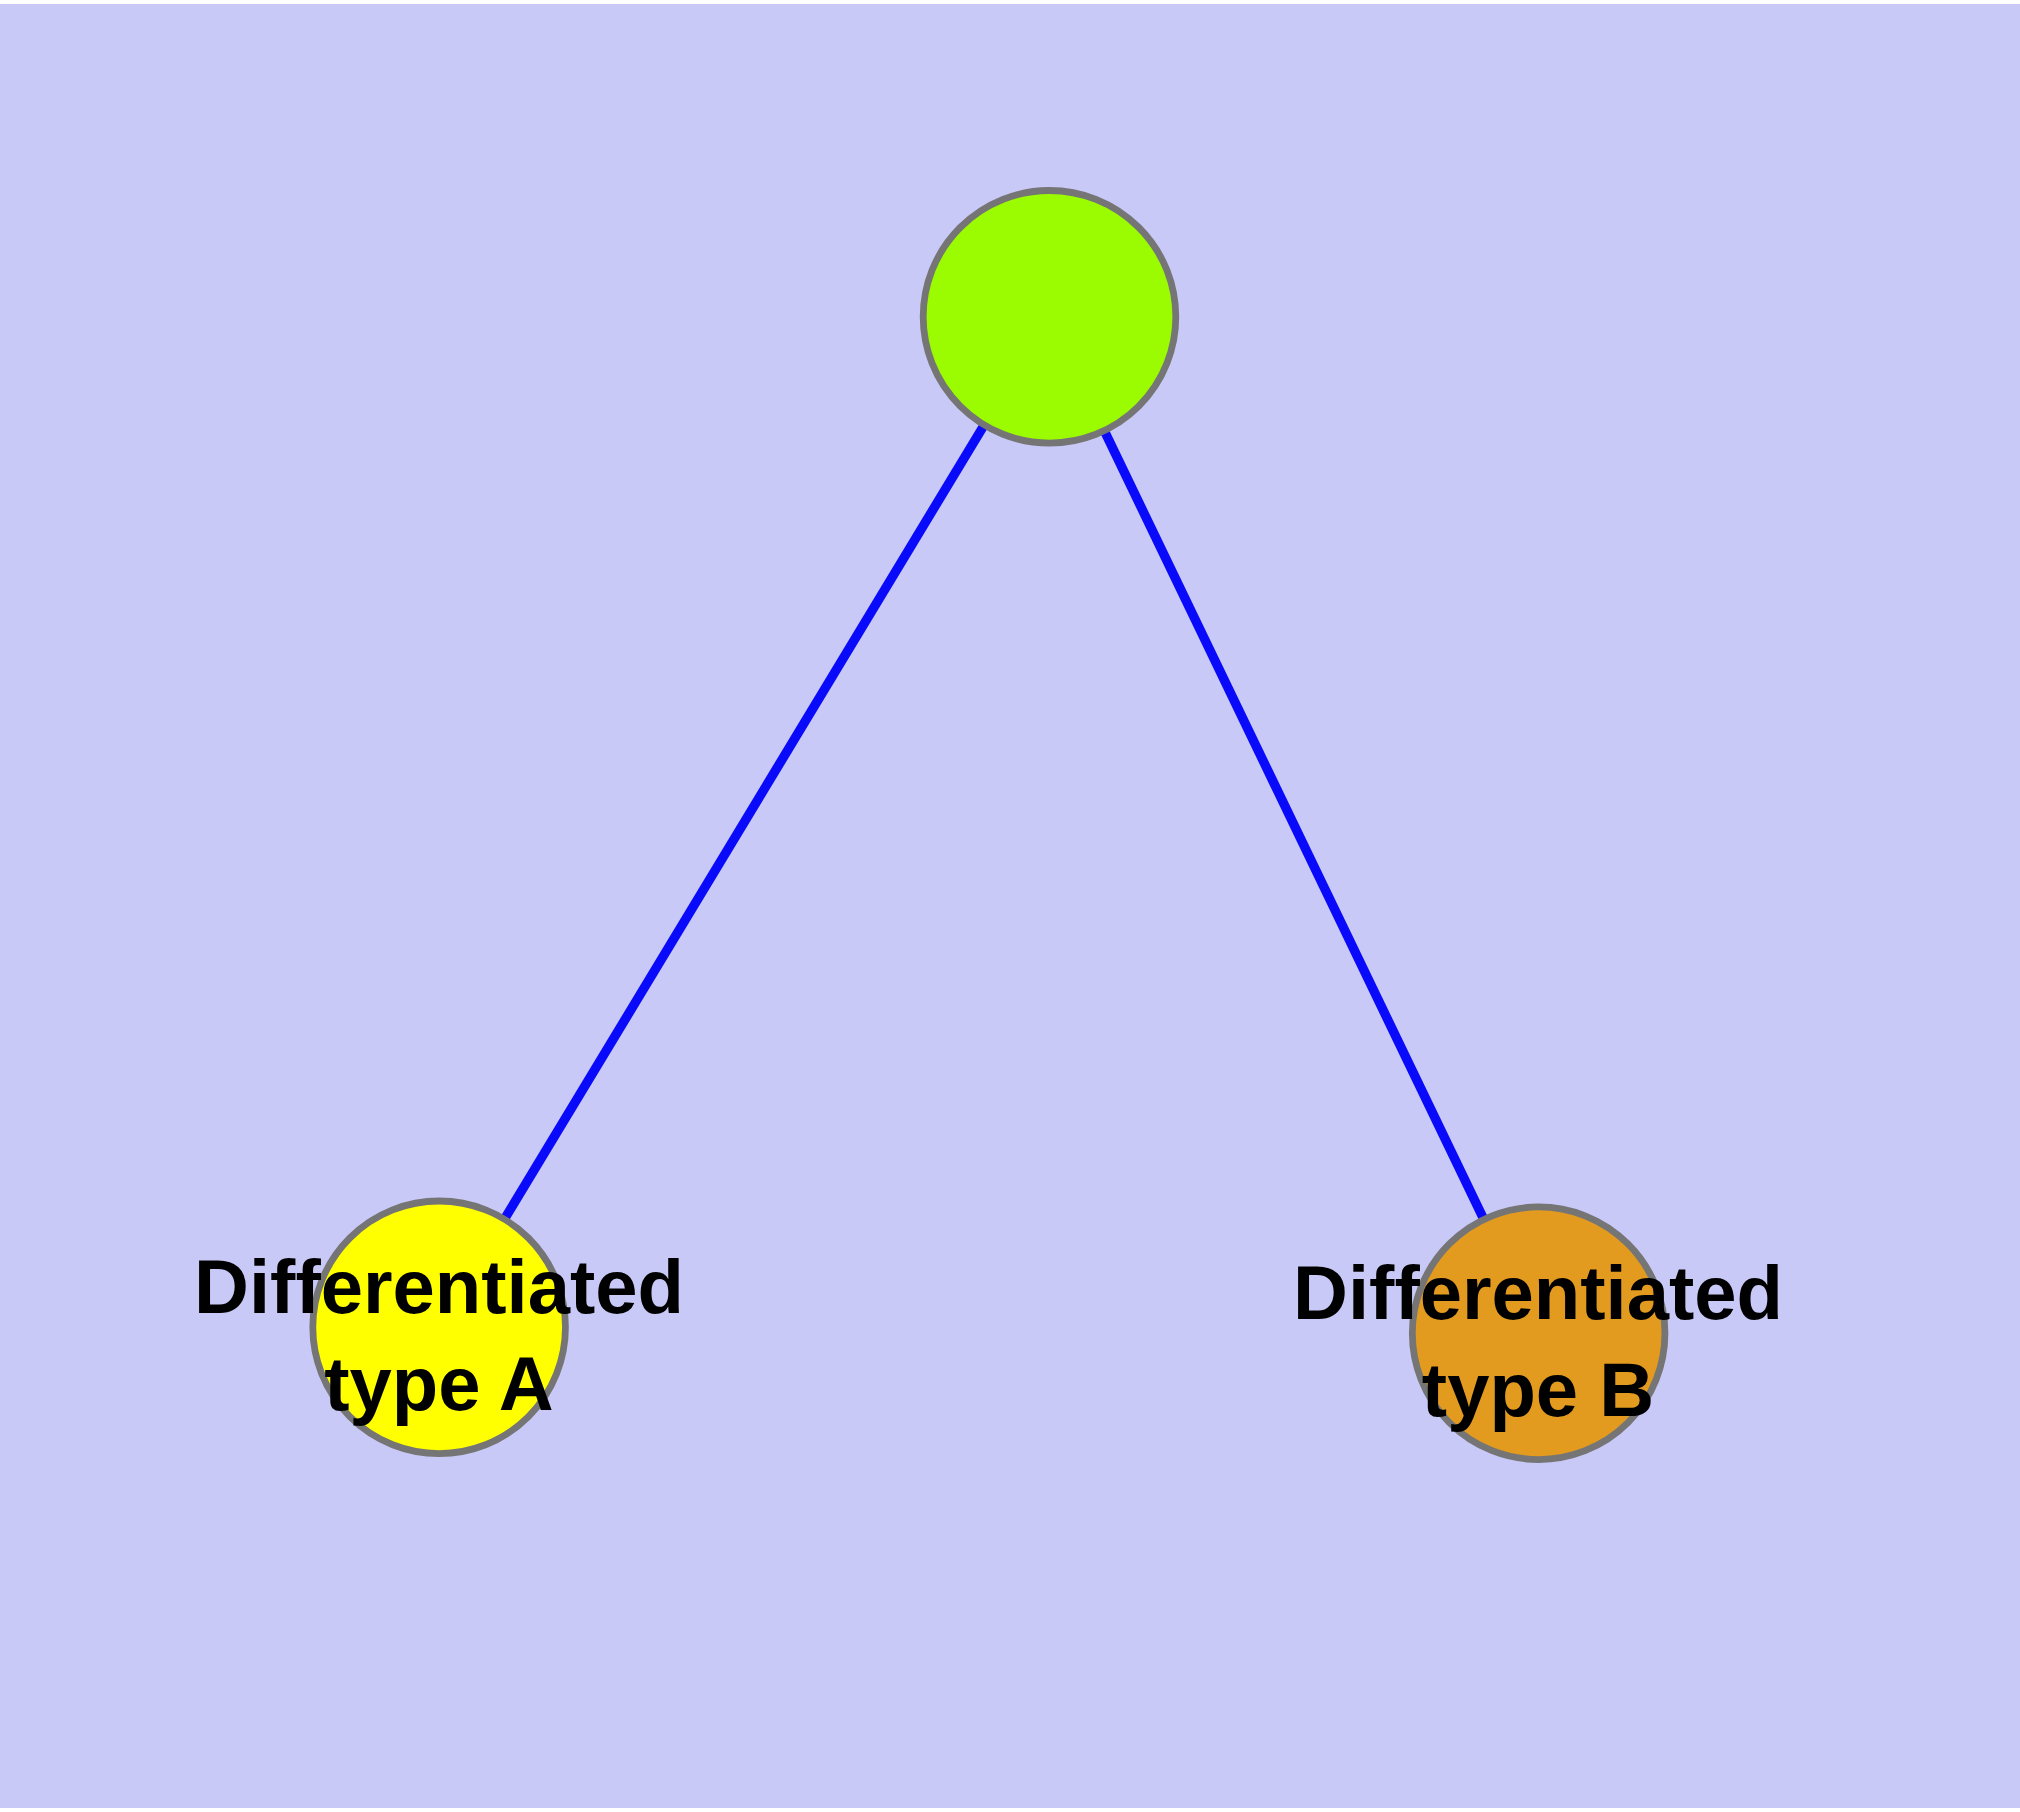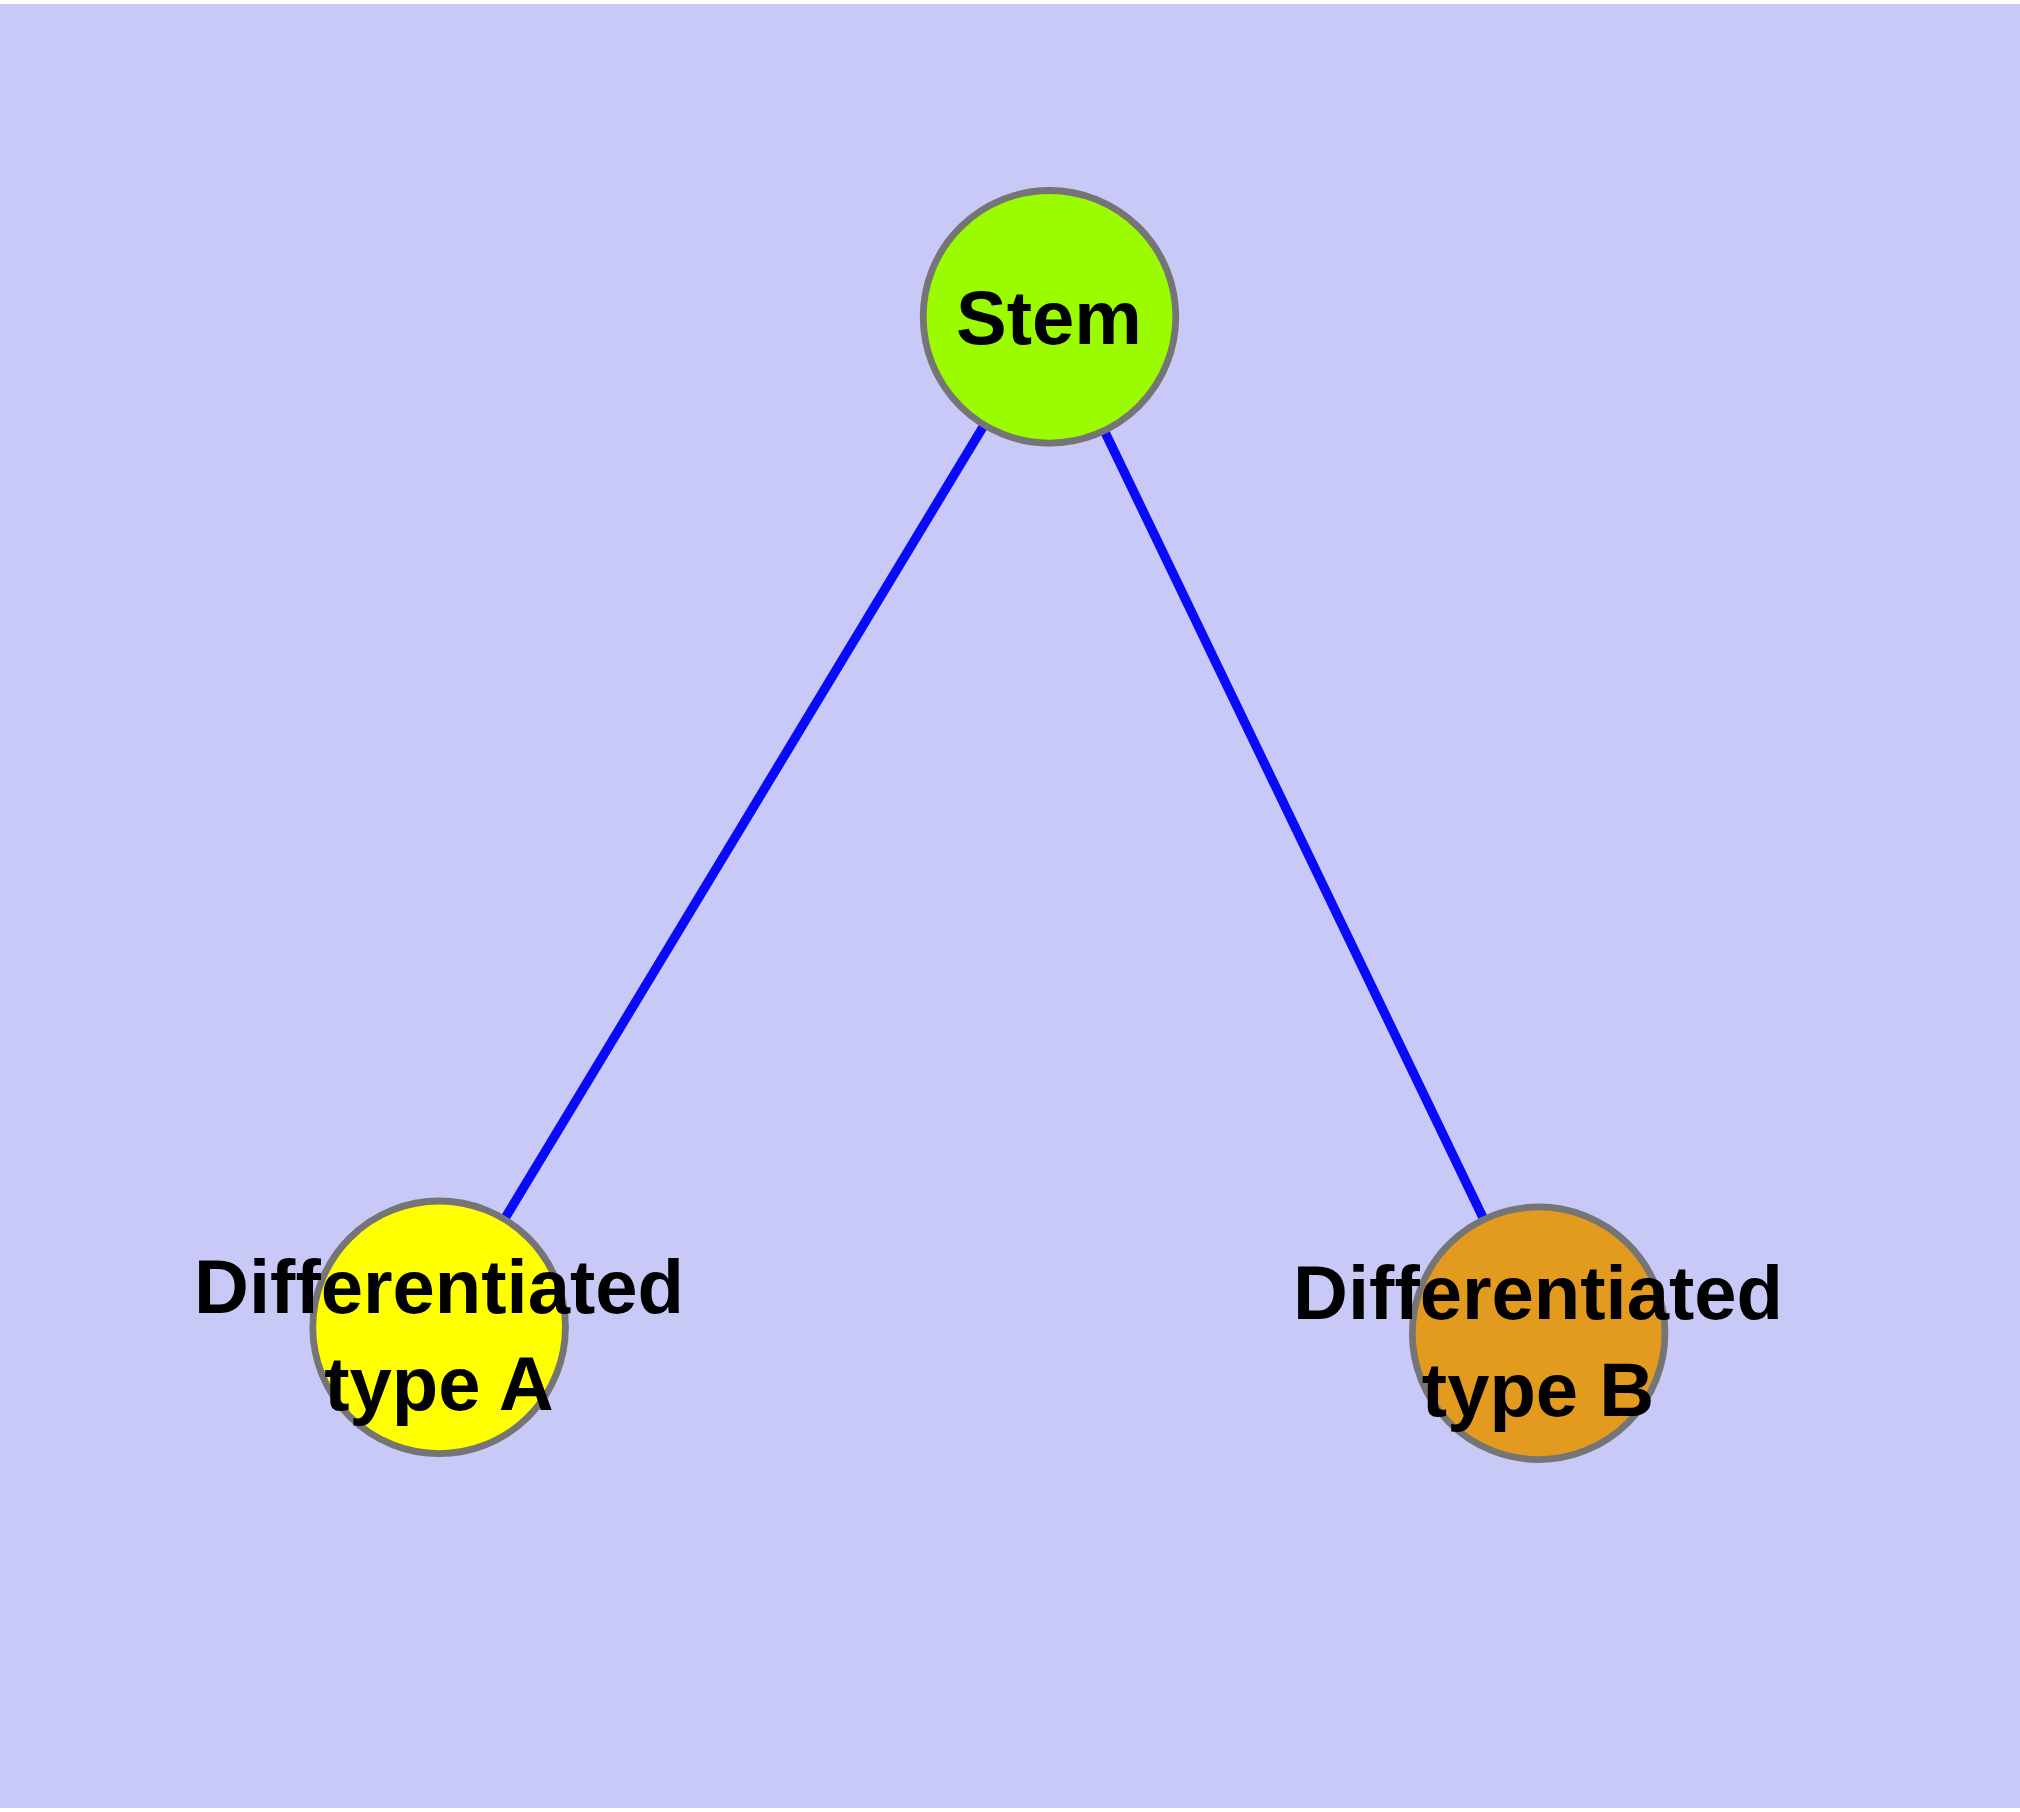--- a/index.html
+++ b/index.html
@@ -54,20 +54,19 @@
       <rect x="0" y="0" width="2384" height="2128" fill="#C9C9F8"></rect>
 
       <line x1="1238" y1="369" x2="518" y2="1561" stroke-width="11" stroke="#0A0AFB"></line>
       <line x1="1238" y1="369" x2="1815" y2="1568" stroke-width="11" stroke="#0A0AFB"></line>
 
       <circle cx="1238" cy="369" r="149" stroke-width="8" fill="#9BFB00" stroke="#757575"></circle>
       <circle cx="518" cy="1561" r="149" stroke-width="8" fill="#FFFF00" stroke="#757575"></circle>
       <circle cx="1815" cy="1568" r="149" stroke-width="8" fill="#E39B1F" stroke="#757575"></circle>
     </svg>
 
-    <div class="node-label stem">Stem</div>
     <div class="node-label typea">Differentiated
 type A</div>
     <div class="node-label typeb">Differentiated
 type B</div>
   </div>
 </div>
 
 
 </body></html>

